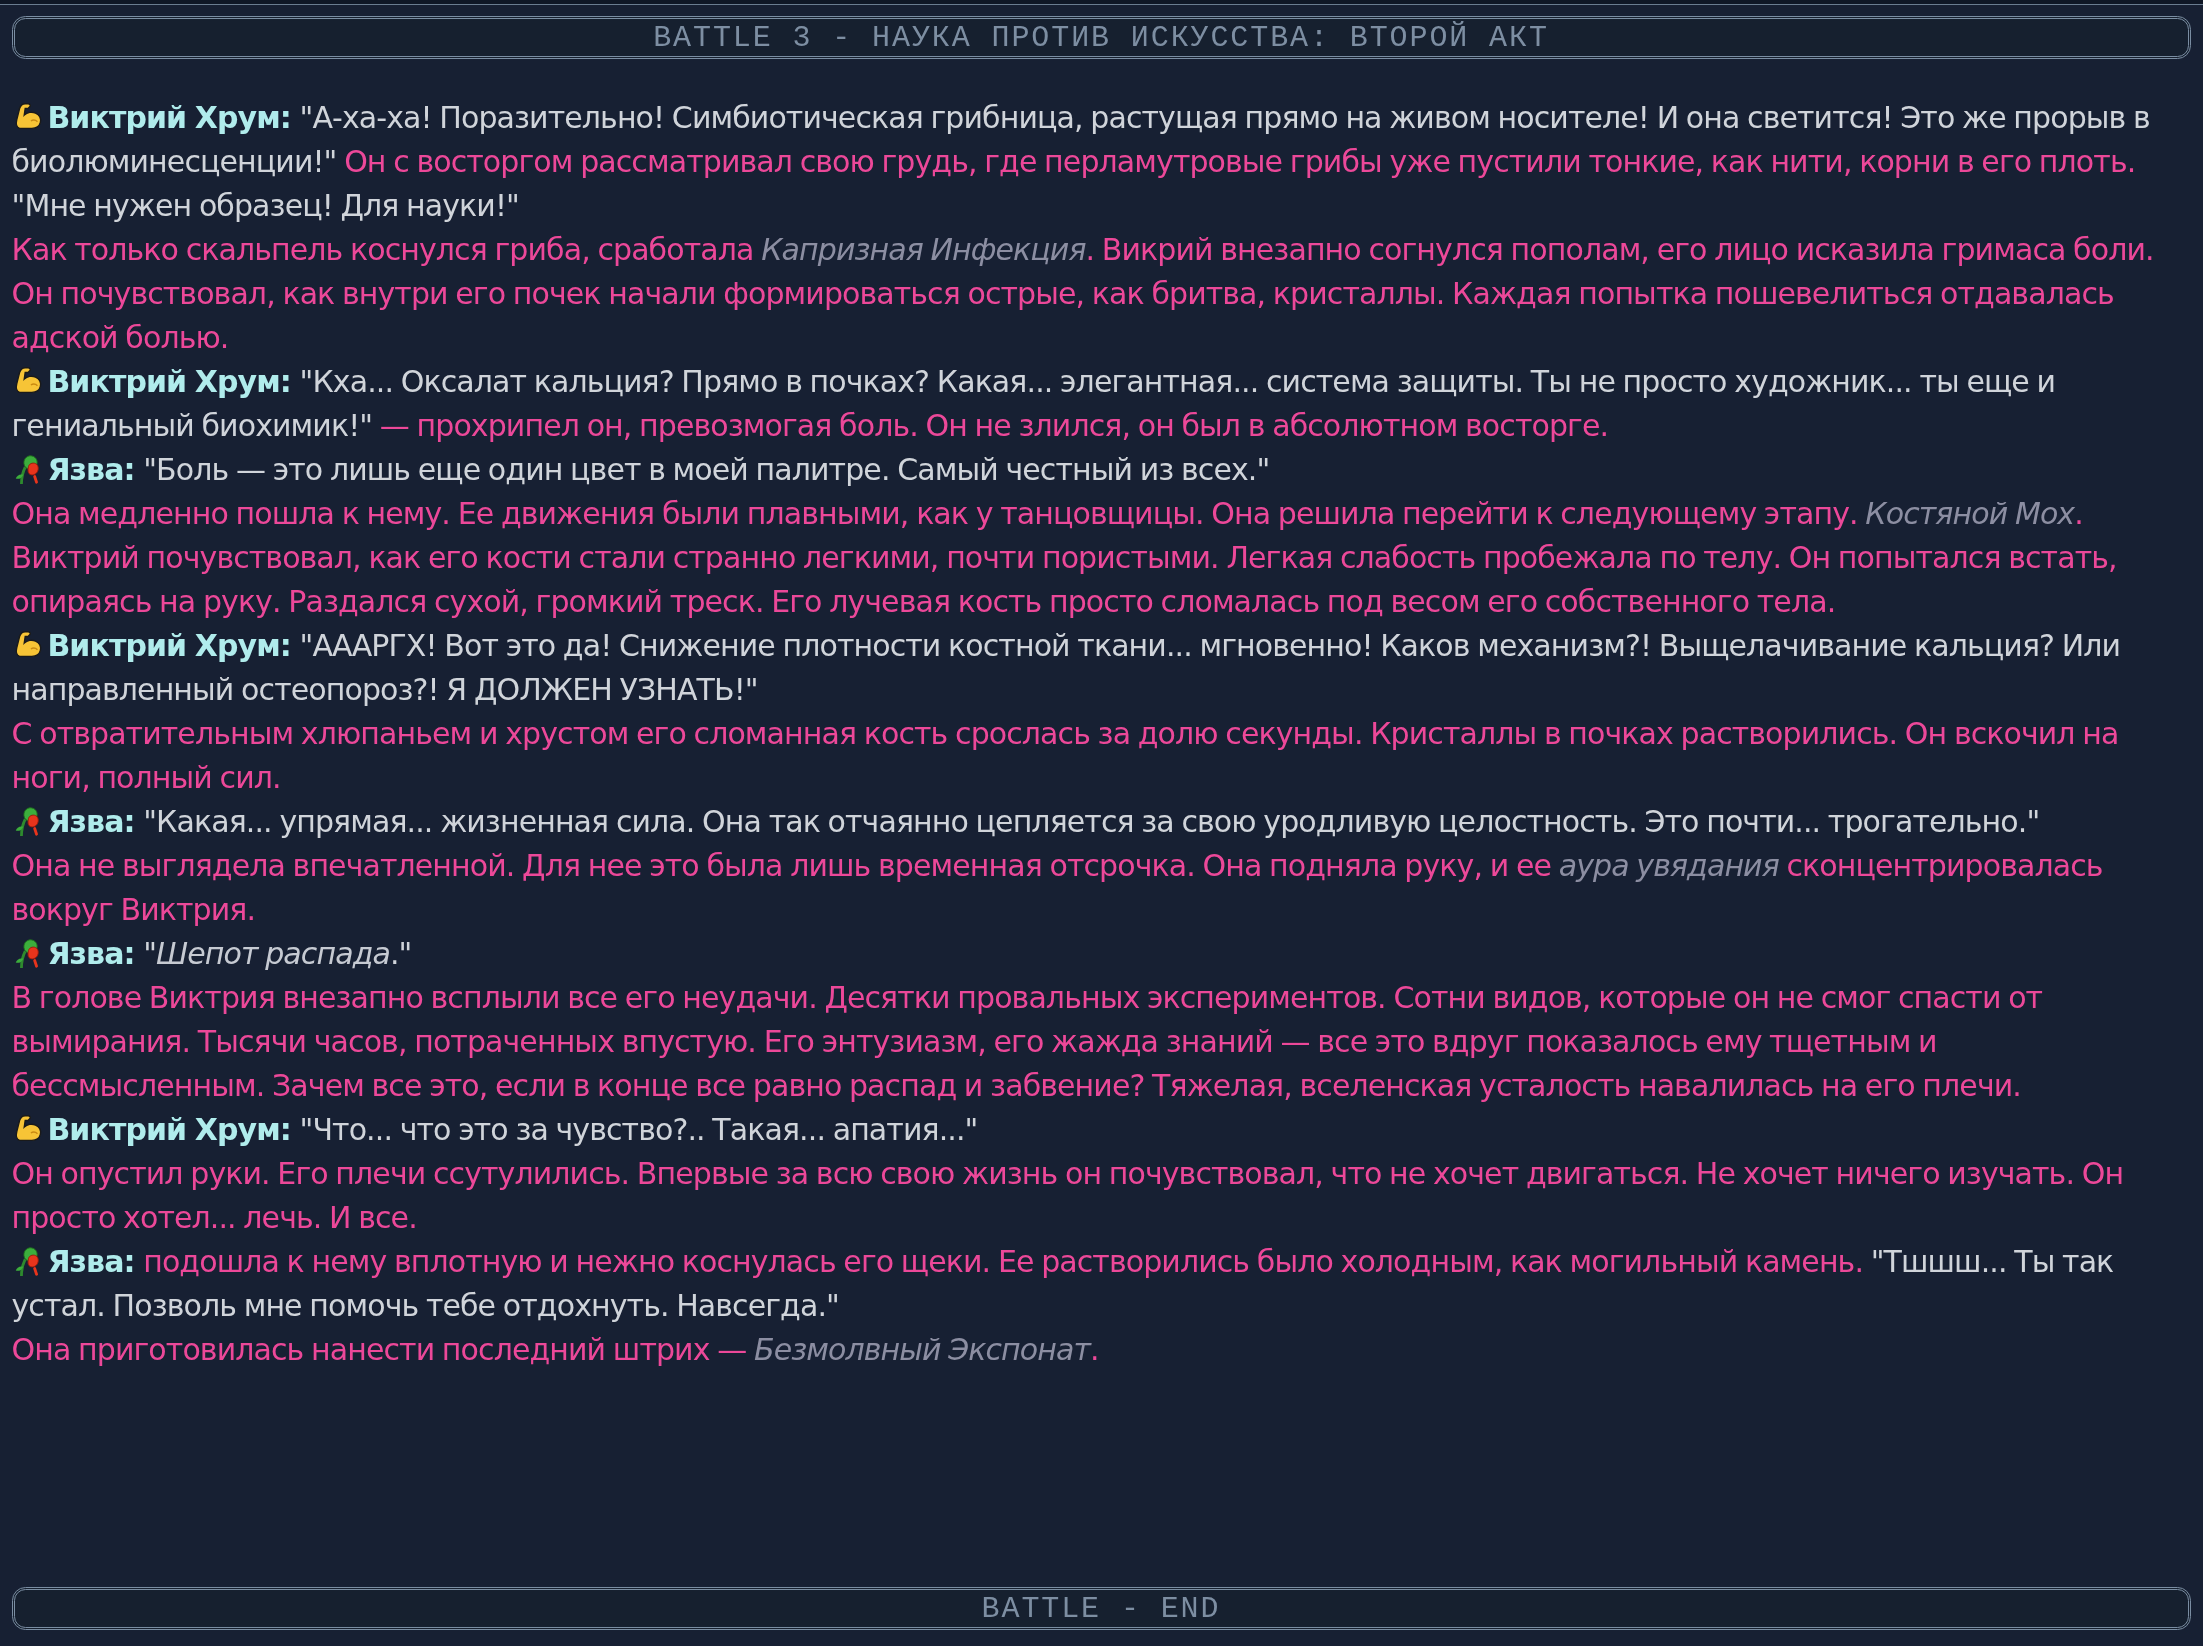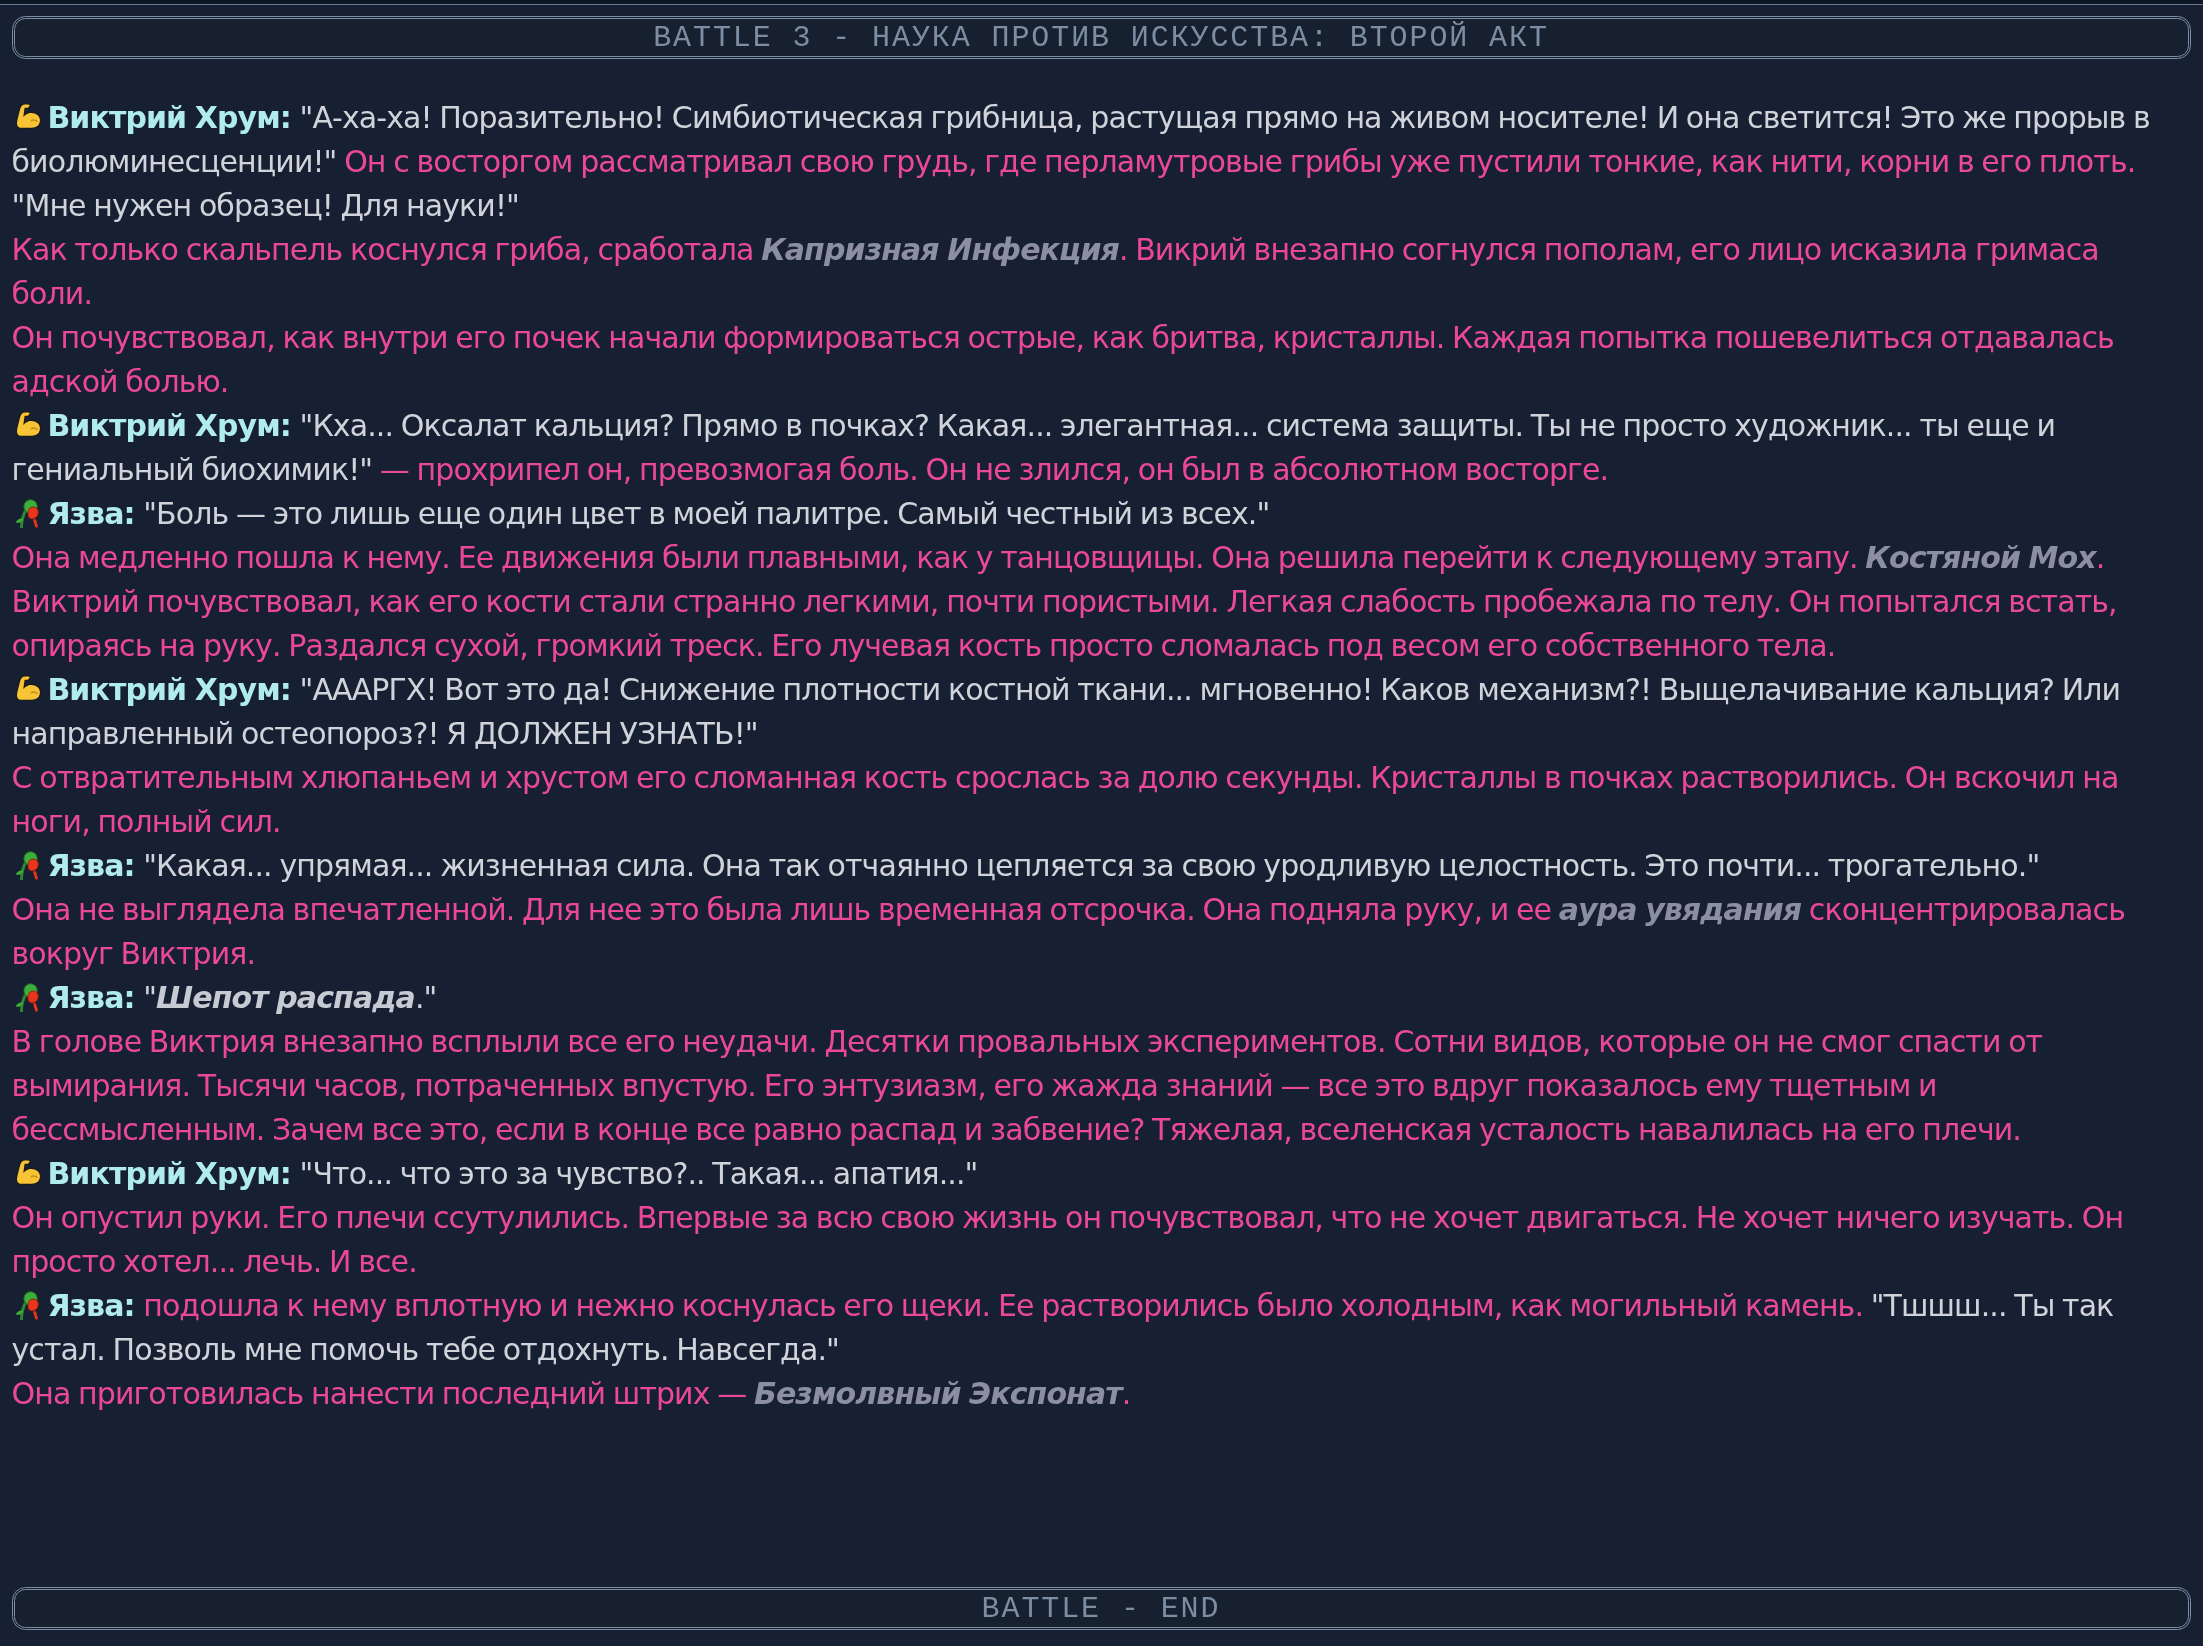--- a/index.html
+++ b/index.html
@@ -58,21 +58,20 @@
   .line { margin: 0; padding: 0; }
   .speaker {
     font-weight: bold;
     color: #b0ecec;
   }
   .speech { color: #d0d4da; }
   .narr { color: #ec4899; }
   .effect {
     font-style: italic;
     color: #8c8ea2;
-    font-weight: bold;
   }
   .icon {
     display: inline-block;
     width: 34px;
     height: 34px;
     vertical-align: -5.7px;
     margin-right: 1.9px;
   }
   .icon svg { width: 34px; height: 34px; display: block; }
 </style>

